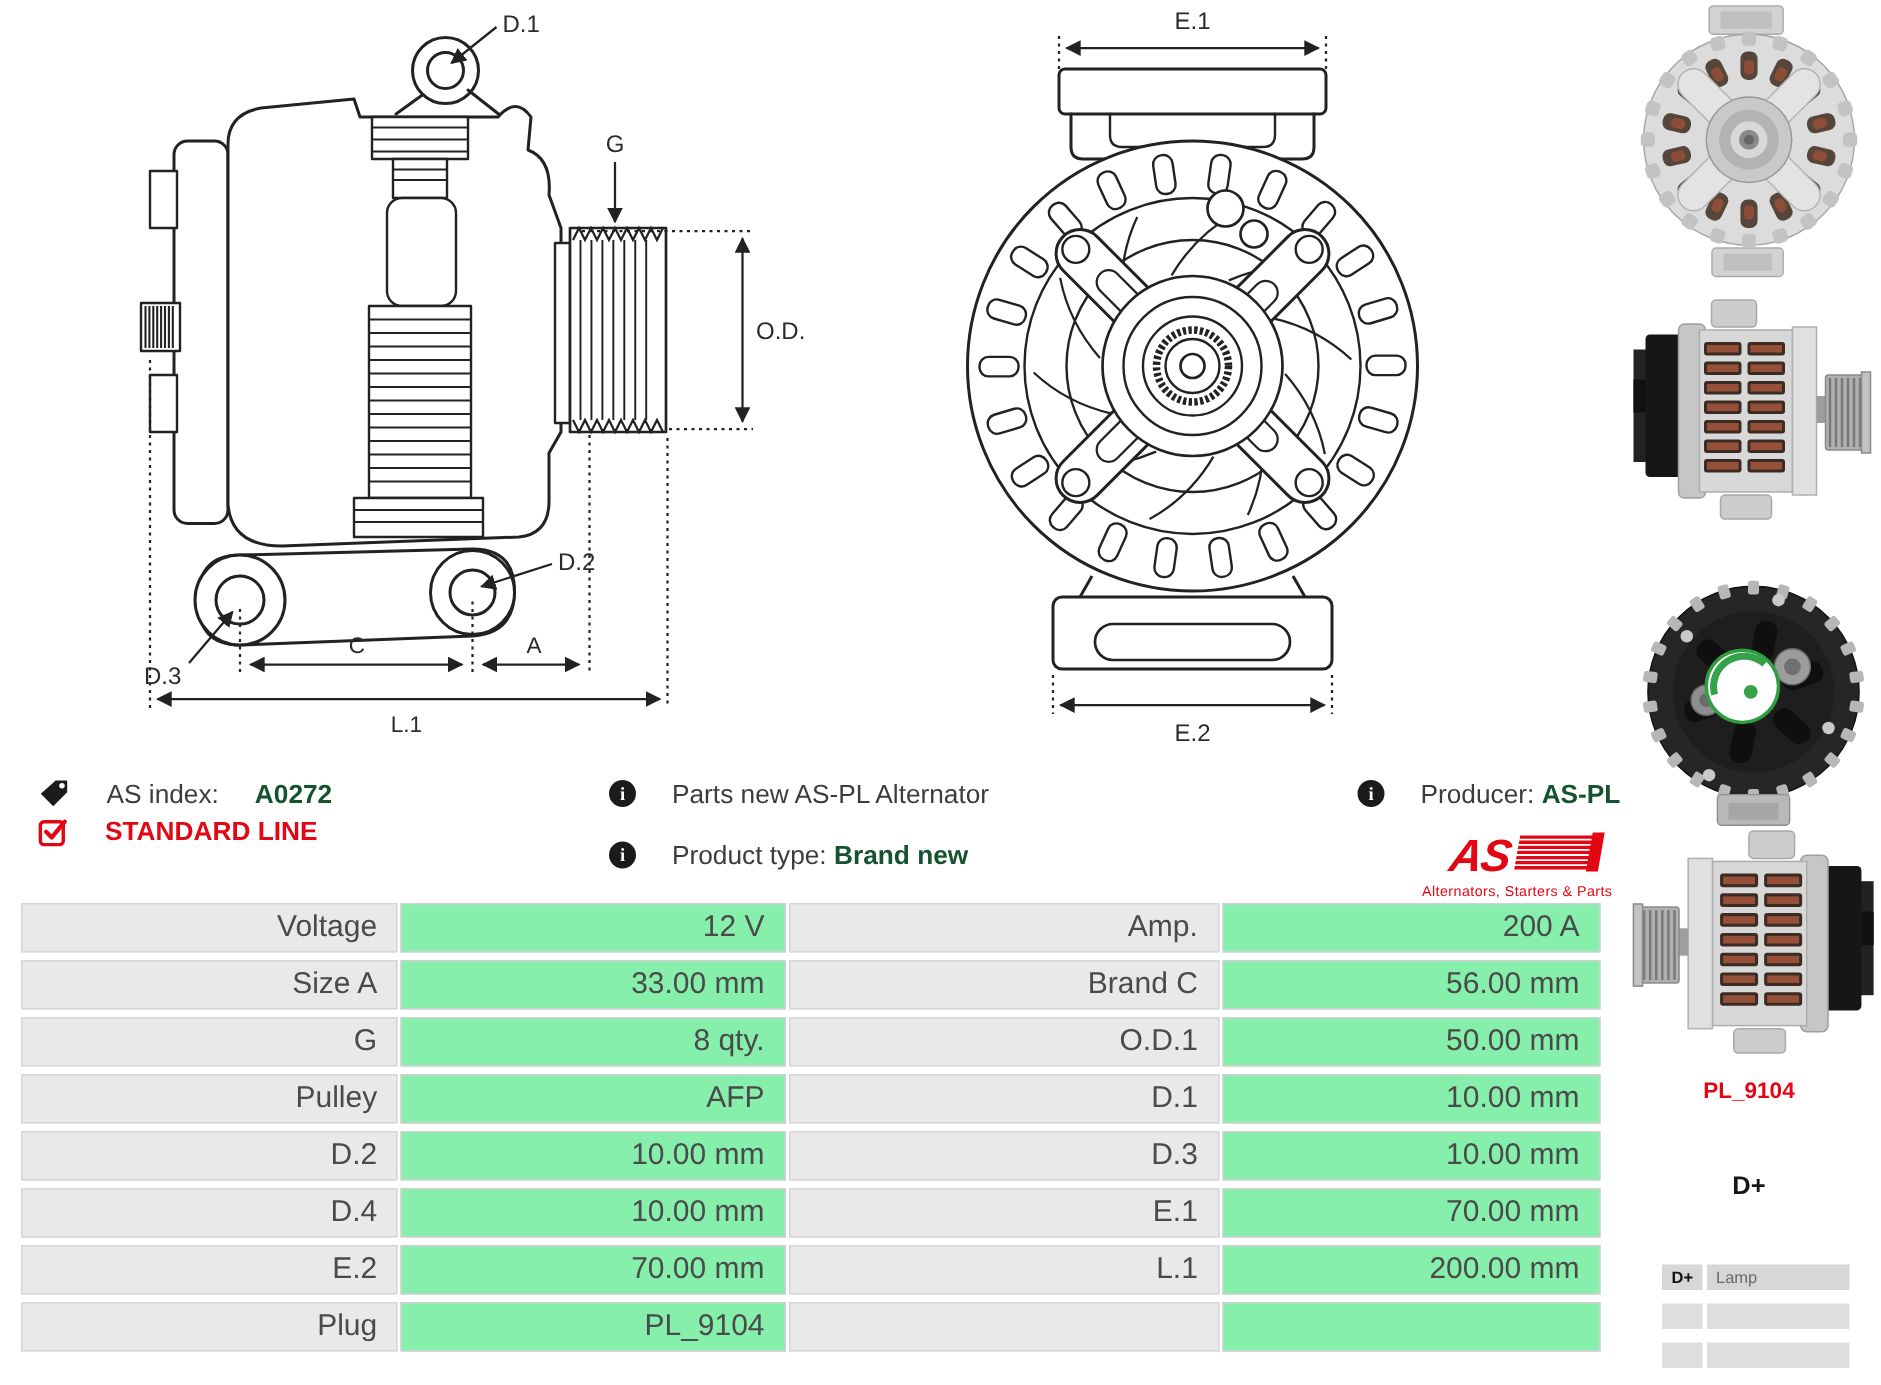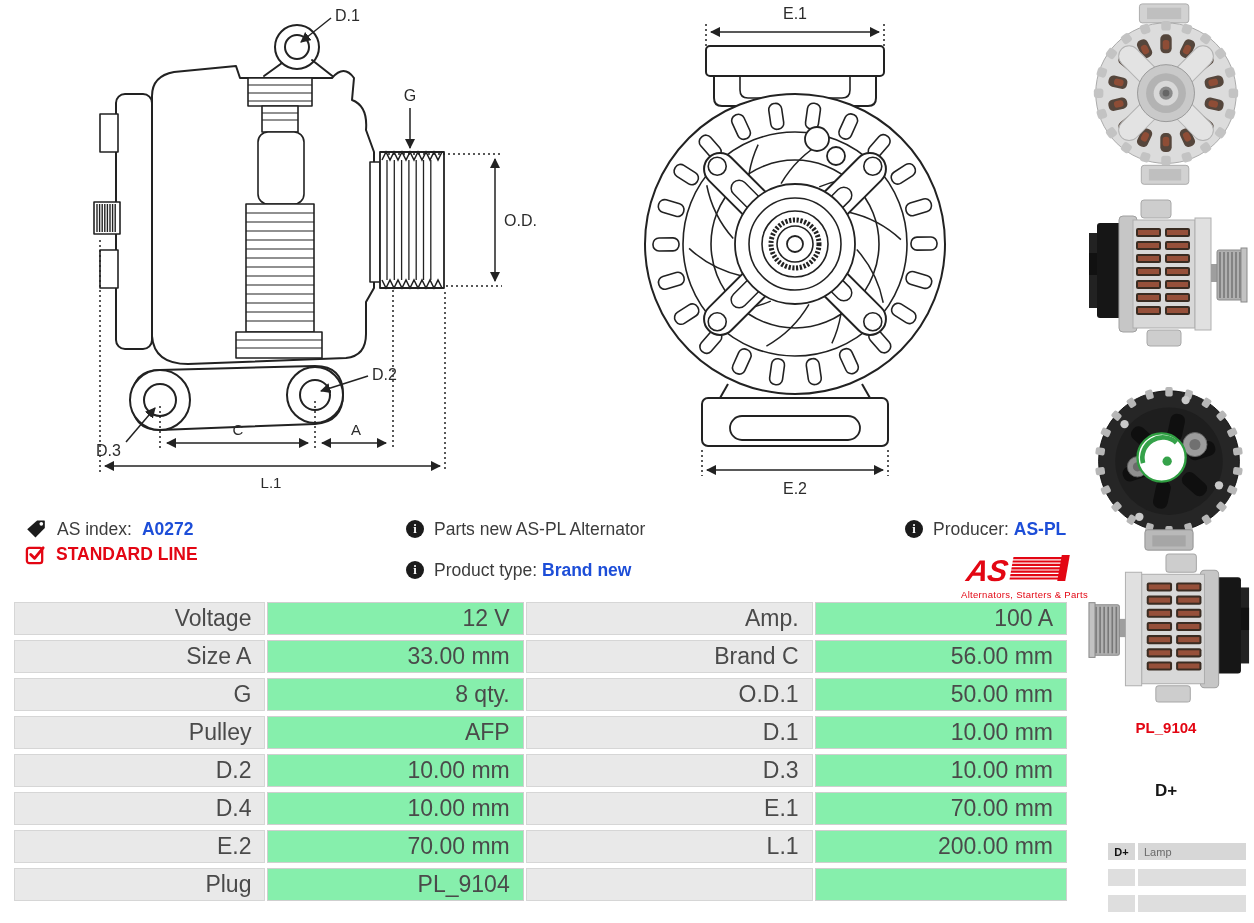--- a/index.html
+++ b/index.html
@@ -5,44 +5,44 @@
   *{margin:0;padding:0;box-sizing:border-box}
   html,body{background:#fff}
   body{font-family:"Liberation Sans",sans-serif}
   .page{position:relative;width:1254px;height:923px;background:#fff;overflow:hidden}
   .abs{position:absolute}
   svg text{font-family:"Liberation Sans",sans-serif}
   .dim{font-size:16px;fill:#2b2b2b}
   .dim-s{font-size:15px;fill:#2b2b2b}
   .st-red{stroke:var(--brand-red)}
   .fl-red{fill:var(--brand-red)}
-  .info-line{position:absolute;display:flex;align-items:center;gap:10px;height:24px;font-size:17.5px;color:#3c3c3c;white-space:nowrap}
-  .info-line b{color:#1d4ed8;font-weight:700}
+  .info-line{position:absolute;display:flex;align-items:center;gap:24px;height:24px;font-size:17.5px;color:#3c3c3c;white-space:nowrap}
+  .info-line b{color:#14532d;font-weight:700}
   .red-bold{color:var(--brand-red);font-weight:700}
   .info-icon{width:18px;height:18px;min-width:18px;border-radius:50%;background:#1b1b1b;color:#fff;
              font-weight:700;font-size:12.5px;display:flex;align-items:center;justify-content:center;
              font-family:"Liberation Serif",serif}
   .spec-table{position:absolute;left:14px;top:602px;width:1053px}
   .spec-row{display:flex;height:33px;margin-bottom:5px;gap:2px}
-  .cell{display:flex;align-items:center;justify-content:flex-end;font-size:23px;color:#4a4a4a;padding-right:13px}
+  .cell{display:flex;align-items:center;justify-content:flex-end;font-size:20px;color:#4a4a4a;padding-right:13px}
   .cell.label{background:#e9e9e9;border:1px solid #d6d6d6}
   .cell.value{background:#86efac;border:1px solid #cfcfcf}
   .c0{width:262px}.c1{width:267px}.c2{width:299px}.c3{width:263px}
   .plug-code{position:absolute;left:1100px;top:719px;width:132px;text-align:center;
              font-size:15px;font-weight:700;color:var(--brand-red)}
   .terminal-label{position:absolute;left:1100px;top:781px;width:132px;text-align:center;
              font-size:17px;font-weight:700;color:#161616}
   .legend{position:absolute;left:1108px;top:843px}
   .legend-row{display:flex;gap:3px;height:17px;margin-bottom:9px}
   .legend-term{width:27px;background:#d7d7d7;font-size:11px;font-weight:700;color:#111;
                display:flex;align-items:center;justify-content:center}
-  .legend-desc{width:108px;background:#d7d7d7;font-size:11px;color:#6a6a6a;
+  .legend-desc{width:95px;background:#d7d7d7;font-size:11px;color:#6a6a6a;
                display:flex;align-items:center;padding-left:6px}
   .legend-row.empty .legend-term,.legend-row.empty .legend-desc{background:#dedede}
-  .logo-tagline{position:absolute;left:948px;top:589px;width:140px;text-align:right;
+  .logo-tagline{position:absolute;left:948px;top:589px;width:140px;text-align:left;
                 font-size:9.5px;color:var(--brand-red);letter-spacing:.3px}
 </style>
 </head>
 <body>
 
 <div class="page">
 
   <svg class="abs" style="left:88px;top:2px" width="450" height="502" viewBox="0 0 450 502">
     <defs>
       <marker id="sa" viewBox="0 0 10 10" refX="9" refY="5" markerWidth="7" markerHeight="7" orient="auto-start-reverse">
@@ -531,21 +531,21 @@
       <rect x="100" y="1" width="8" height="26"></rect>
     </g>
   </svg>
   <div class="logo-tagline">Alternators, Starters &amp; Parts</div>
 
   <div class="spec-table">
       <div class="spec-row">
         <div class="cell label c0">Voltage</div>
         <div class="cell value c1">12 V</div>
         <div class="cell label c2">Amp.</div>
-        <div class="cell value c3">100 A</div>
+        <div class="cell value c3">200 A</div>
       </div>
       <div class="spec-row">
         <div class="cell label c0">Size A</div>
         <div class="cell value c1">33.00 mm</div>
         <div class="cell label c2">Brand C</div>
         <div class="cell value c3">56.00 mm</div>
       </div>
       <div class="spec-row">
         <div class="cell label c0">G</div>
         <div class="cell value c1">8 qty.</div>

